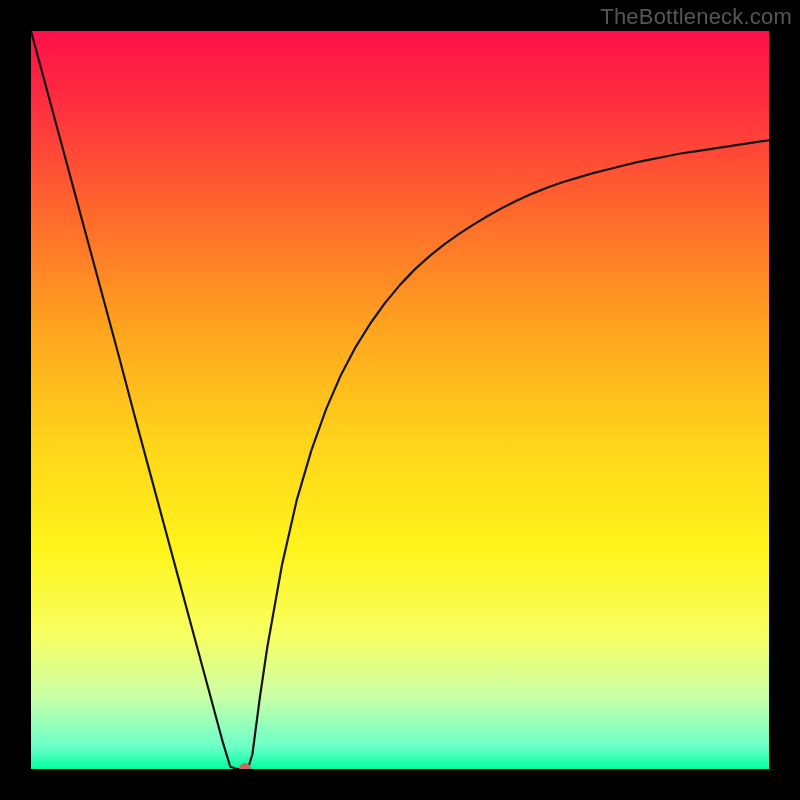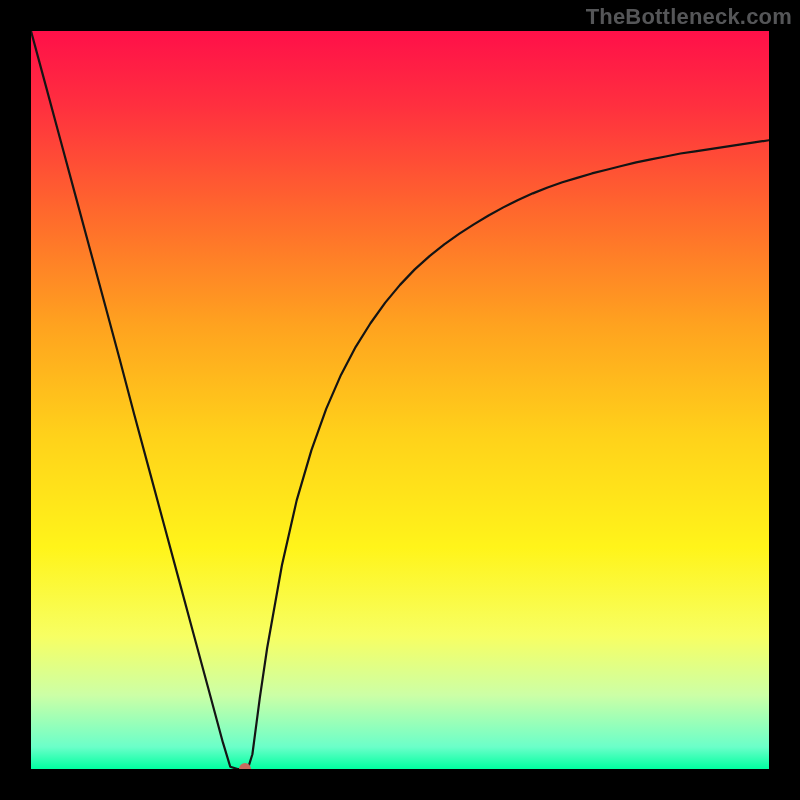--- a/index.html
+++ b/index.html
@@ -18,21 +18,21 @@
     width: 738px;
     height: 738px;
     background: #000;
   }
   .watermark {
     position: absolute;
     top: 4px;
     right: 8px;
     color: #555658;
     font-size: 22px;
-    font-weight: 700;
+    font-weight: 400;
     letter-spacing: 0.2px;
     z-index: 5;
   }
   svg { display: block; }
 </style>
 </head>
 <body>
 
 <div class="watermark">TheBottleneck.com</div>
 

